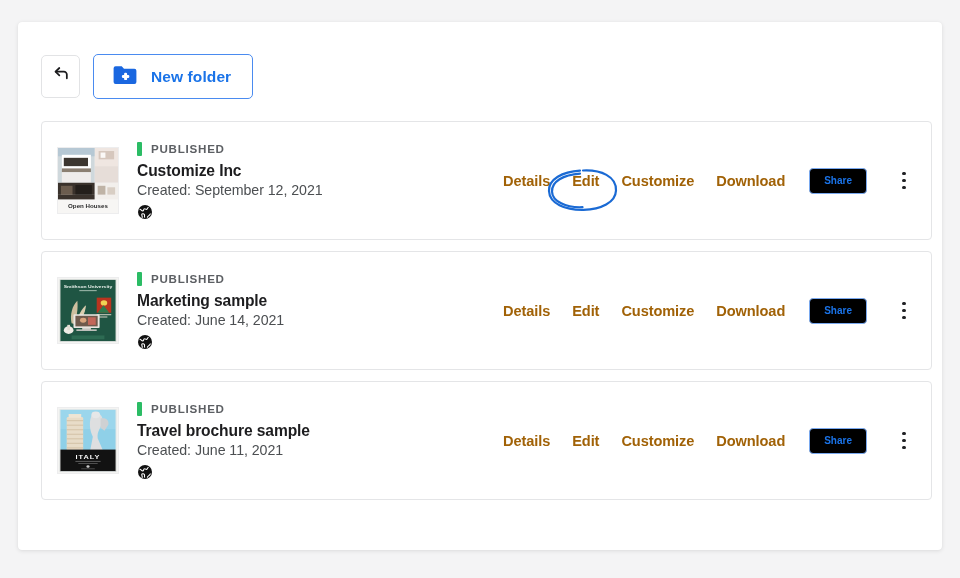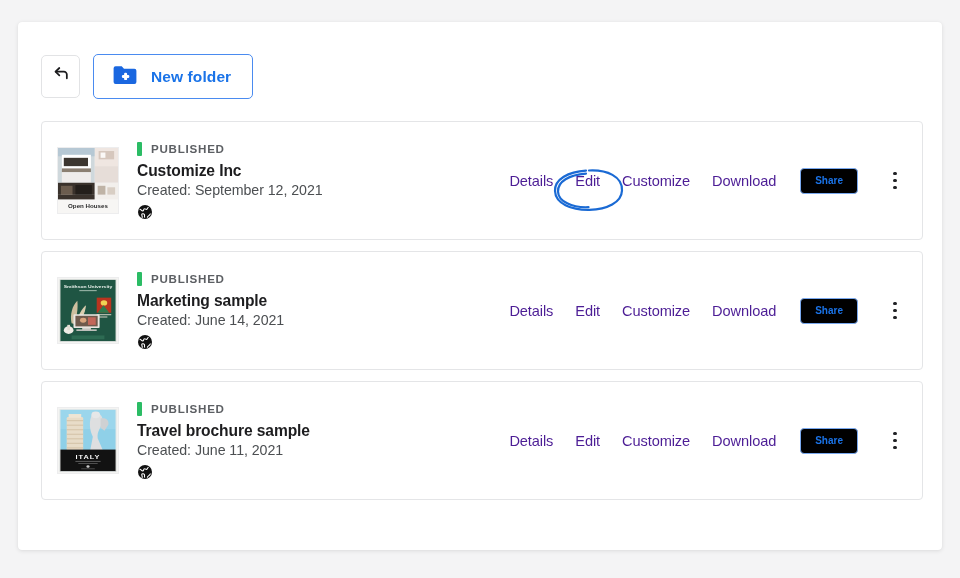--- a/index.html
+++ b/index.html
@@ -59,21 +59,21 @@
   .new-folder-label {
     color: #1a73e8;
     font-size: 15.5px;
     font-weight: bold;
     letter-spacing: .1px;
     white-space: nowrap;
   }
 
   
   .list {
-    padding: 22px 19px 0 23px;
+    padding: 22px 10px 0 23px;
     display: flex;
     flex-direction: column;
     gap: 11px;
   }
   .row {
     border: 1px solid #e4e5e7;
     border-radius: 4px;
     background: #fff;
     height: 119px;
     display: flex;
@@ -148,22 +148,22 @@
   
   .actions {
     display: flex;
     align-items: center;
     gap: 0;
     flex: 0 0 auto;
     position: relative;
   }
   .action-link {
     font-size: 14.6px;
-    font-weight: normal;
-    color: #4c1d95;
+    font-weight: bold;
+    color: #a16207;
     padding: 0 11px;
     cursor: pointer;
     white-space: nowrap;
     letter-spacing: -.1px;
     position: relative;
     z-index: 2;
   }
   .share-btn {
     margin-left: 13px;
     border: 1px solid #7aa9ef;

